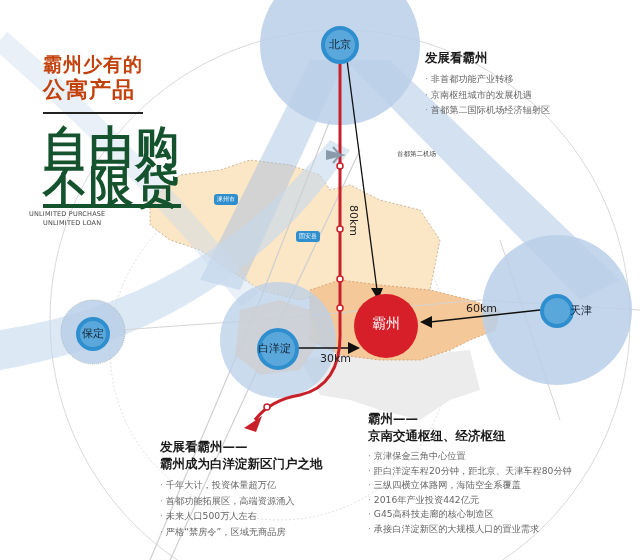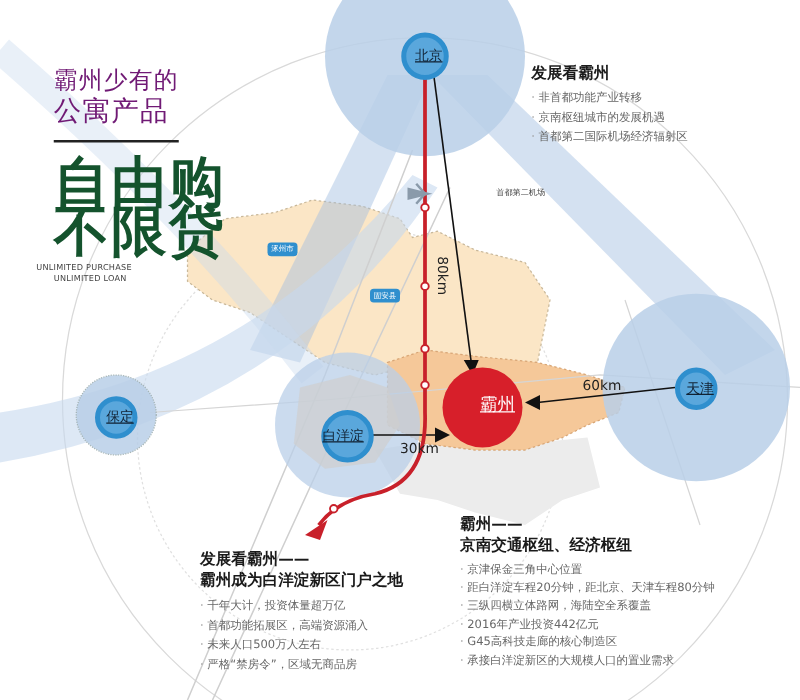--- a/index.html
+++ b/index.html
@@ -4,27 +4,27 @@
   <style>
     html, body { margin: 0; padding: 0; }
     body {
       width: 640px; height: 560px; position: relative; overflow: hidden;
       background: #ffffff;
       font-family: "DejaVu Sans", "Liberation Sans", sans-serif;
       color: #222;
     }
     #map { position: absolute; left: 0; top: 0; width: 640px; height: 560px; }
     .txt { position: absolute; }
-    .headline-small { font-size: 19px; font-weight: normal; line-height: 24px; letter-spacing: 1px; color: #701a75; }
+    .headline-small { font-size: 19px; font-weight: bold; line-height: 24px; letter-spacing: 1px; color: #c2410c; }
     .headline-big { font-size: 44px; font-weight: bold; line-height: 42px; letter-spacing: 2px; color: #14532d; }
     .en { font-size: 6.5px; line-height: 9px; color: #444; letter-spacing: 0.2px; }
     .sec-title { font-size: 12.5px; font-weight: bold; line-height: 17px; color: #1a1a1a; }
     .bullets { font-size: 9.2px; line-height: 15.5px; color: #666; margin: 0; padding: 0; list-style: none; }
     .bullets li::before { content: "· "; color: #999; }
-    .city-label { position: absolute; font-size: 11px; color: #123; text-align: right; white-space: nowrap; text-decoration: underline; }
+    .city-label { position: absolute; font-size: 11px; color: #123; text-align: center; white-space: nowrap; }
     .ring-label-white { color: #fff; }
     .badge { position: absolute; background: #2f8fce; color: #fff; font-size: 6px; padding: 1px 3px; border-radius: 3px; white-space: nowrap; }
     .dist { position: absolute; font-size: 11px; color: #222; white-space: nowrap; }
   </style>
 </head>
 <body>
 
 <svg id="map" viewBox="0 0 640 560" xmlns="http://www.w3.org/2000/svg">
 
   <circle cx="340" cy="320" r="290" fill="none" stroke="#d9d9d9" stroke-width="1"></circle>
@@ -76,38 +76,38 @@
   </g>
 
   <circle cx="340" cy="45" r="17" fill="#5aa7dc" stroke="#2f8fce" stroke-width="4"></circle>
   <circle cx="557" cy="311" r="15" fill="#5aa7dc" stroke="#2f8fce" stroke-width="4"></circle>
   <circle cx="93" cy="334" r="15" fill="#5aa7dc" stroke="#2f8fce" stroke-width="4"></circle>
   <circle cx="278" cy="349" r="19" fill="#5aa7dc" stroke="#2f8fce" stroke-width="4"></circle>
   <circle cx="386" cy="326" r="32" fill="#d71f2a"></circle>
 </svg>
 
 <div class="city-label" style="left:326px; top:37px; width:28px;">北京</div>
-<div class="city-label" style="left:543px; top:303px; width:28px;">天津</div>
+<div class="city-label" style="left:567px; top:303px; width:28px;">天津</div>
 <div class="city-label" style="left:79px; top:326px; width:28px;">保定</div>
 <div class="city-label" style="left:258px; top:341px; width:19px;">白洋淀</div>
 <div class="city-label ring-label-white" style="left:360px; top:315px; width:52px; font-size:14px;">霸州</div>
 
 <div class="badge" style="left:214px; top:194px;">涿州市</div>
 <div class="badge" style="left:296px; top:231px;">固安县</div>
 <div class="txt" style="left:358px; top:150px; font-size:6.5px; color:#444;padding-left:39px;">首都第二机场</div>
 
 <div class="dist" style="left:360px; top:205px; transform:rotate(90deg); transform-origin:left top;">80km</div>
 <div class="dist" style="left:466px; top:302px;">60km</div>
 <div class="dist" style="left:320px; top:352px;">30km</div>
 
 <div class="txt headline-small" style="left:43px; top:52px;">霸州少有的</div>
 <div class="txt headline-small" style="left:43px; top:78px; font-size:22px;text-align:right;">公寓产品</div>
 <div class="txt" style="left:43px; top:112px; width:100px; height:2px; background:#222;"></div>
 <div class="txt headline-big" style="left:43px; top:126px;">自由购</div>
-<div class="txt headline-big" style="left:43px; top:165px;">不限贷</div>
+<div class="txt headline-big" style="left:43px; top:165px;text-decoration:underline;">不限贷</div>
 <div class="txt en" style="left:29px; top:210px;">UNLIMITED PURCHASE</div>
 <div class="txt en" style="left:43px; top:219px;">UNLIMITED LOAN</div>
 
 <div class="txt" style="left:425px; top:49px; width:210px;">
   <div class="sec-title">发展看霸州</div>
   <ul class="bullets" style="margin-top:5px;">
     <li>非首都功能产业转移</li>
     <li>京南枢纽城市的发展机遇</li>
     <li>首都第二国际机场经济辐射区</li>
   </ul>

